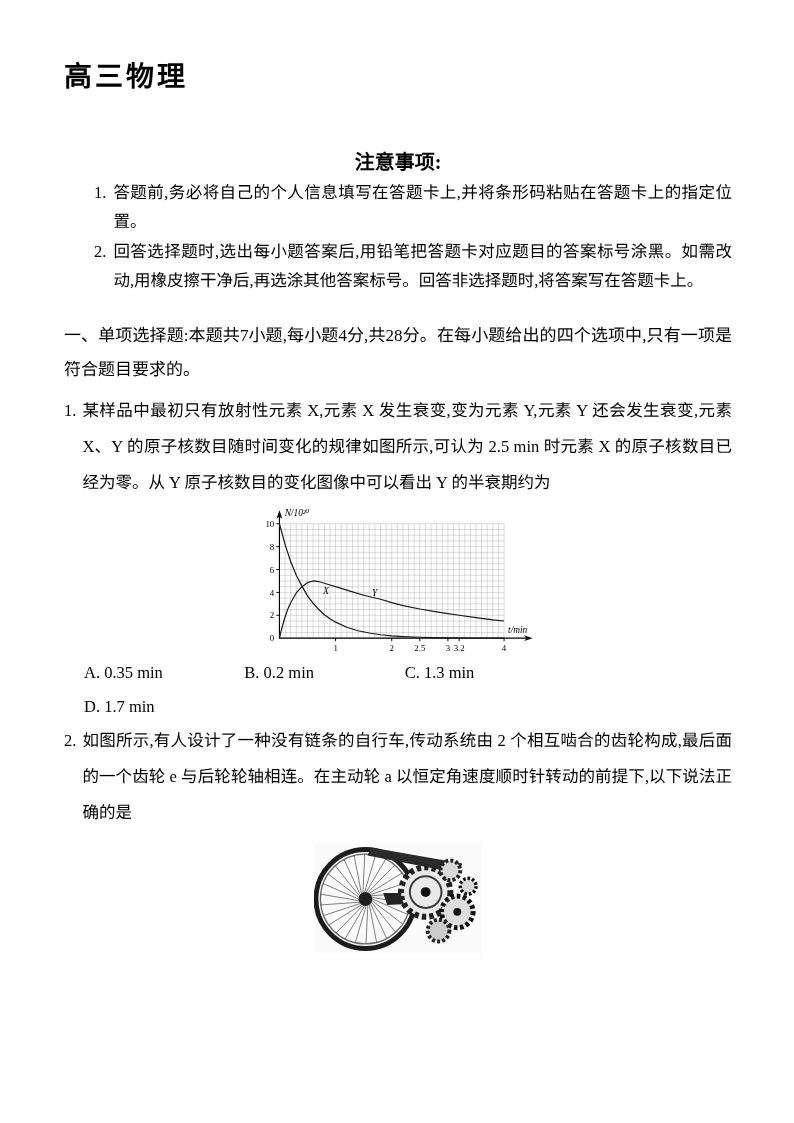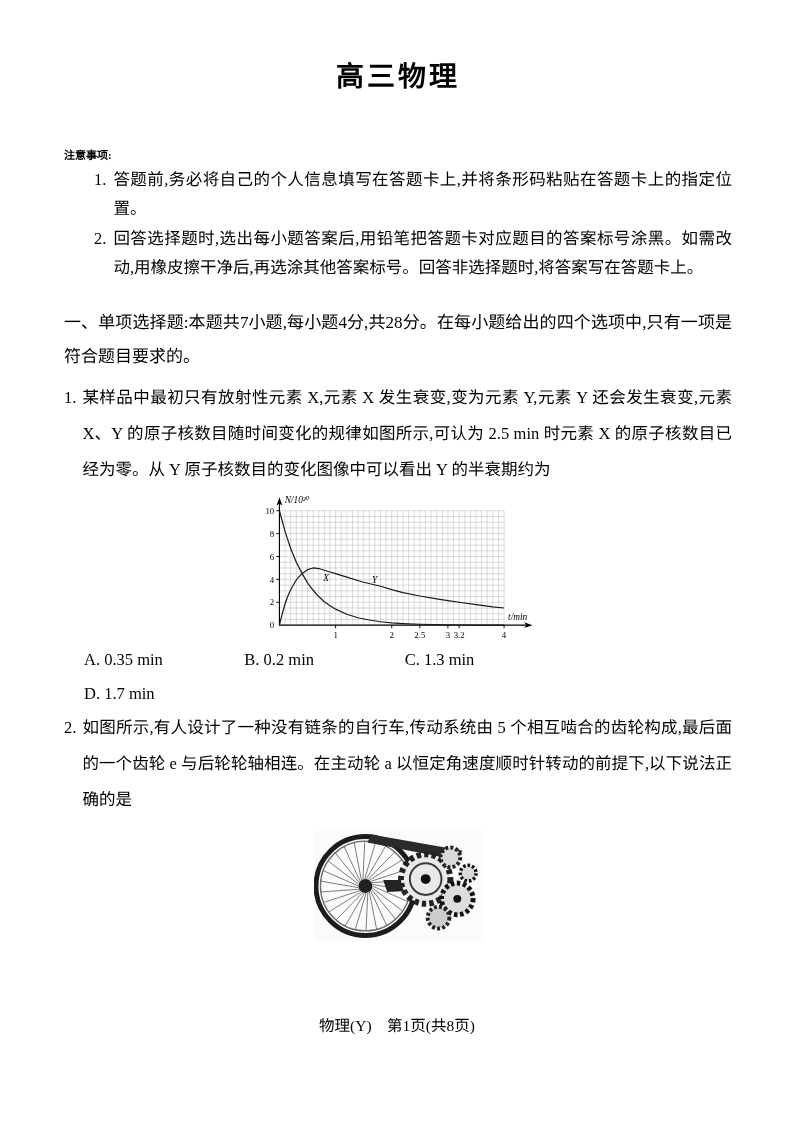--- a/index.html
+++ b/index.html
@@ -8,30 +8,31 @@
     position: relative;
     width: 794px; height: 1123px;
     margin: 0 auto;
     background: #ffffff;
     color: #000;
     font-family: "Liberation Serif", "DejaVu Serif", serif;
     padding: 54px 62px 0 64px;
     overflow: hidden;
   }
   .title {
-    text-align: center;
+    text-align: left;
     font-size: 28px;
     font-weight: 700;
     letter-spacing: 3px;
     margin: 0 0 52px 0;
   }
   .notice-heading {
-    font-size: 11px;
+    font-size: 20px;
     font-weight: 700;
     margin: 0 0 3px 0;
+    text-align: center;
   }
   .notice-item {
     display: flex;
     margin-left: 30px;
     font-size: 16.5px;
     line-height: 1.78;
   }
   .item-num { margin-right: 7px; white-space: nowrap; }
   .item-text { flex: 1; text-align: justify; }
   .section-heading {
@@ -132,21 +133,21 @@
       <span class="option">A. 0.35 min</span>
       <span class="option">B. 0.2 min</span>
       <span class="option">C. 1.3 min</span>
       <span class="option">D. 1.7 min</span>
     </div>
   </div>
 
   <div class="question">
     <div class="q-row">
       <span class="q-num">2.</span>
-      <span class="q-body">如图所示,有人设计了一种没有链条的自行车,传动系统由 5 个相互啮合的齿轮构成,最后面的一个齿轮 e 与后轮轮轴相连。在主动轮 a 以恒定角速度顺时针转动的前提下,以下说法正确的是</span>
+      <span class="q-body">如图所示,有人设计了一种没有链条的自行车,传动系统由 2 个相互啮合的齿轮构成,最后面的一个齿轮 e 与后轮轮轴相连。在主动轮 a 以恒定角速度顺时针转动的前提下,以下说法正确的是</span>
     </div>
     <div class="figure-wrap">
       <svg class="bike" viewBox="0 0 170 112">
         <rect x="0" y="0" width="170" height="112" fill="#fbfbfb"></rect>
         <g>
           <circle cx="52" cy="56" r="50" fill="none" stroke="#1c1c1c" stroke-width="5"></circle>
           <circle cx="52" cy="56" r="45.5" fill="none" stroke="#6b6b6b" stroke-width="1.3"></circle>
           <g stroke="#454545" stroke-width="0.7">
               <line x1="59.0" y1="56.0" x2="94.7" y2="71.6"></line>
               <line x1="58.8" y1="57.7" x2="89.8" y2="81.4"></line>
@@ -186,15 +187,14 @@
           <circle cx="138" cy="27" r="10" fill="#d9d9d9" stroke="#222" stroke-width="4" stroke-dasharray="3 2.2"></circle>
           <circle cx="156" cy="43" r="8" fill="#d9d9d9" stroke="#111" stroke-width="3.5" stroke-dasharray="2.6 2"></circle>
           <circle cx="145" cy="69" r="16" fill="#dddddd" stroke="#111" stroke-width="5" stroke-dasharray="3.6 2.6"></circle>
           <circle cx="145" cy="69" r="4" fill="#111"></circle>
           <circle cx="126" cy="88" r="11" fill="#cccccc" stroke="#222" stroke-width="4" stroke-dasharray="3 2.2"></circle>
         </g>
       </svg>
     </div>
   </div>
 
-  <div class="footer">物理(Y)　第1页(共8页)</div>
 
 </div>
 
 </body></html>

